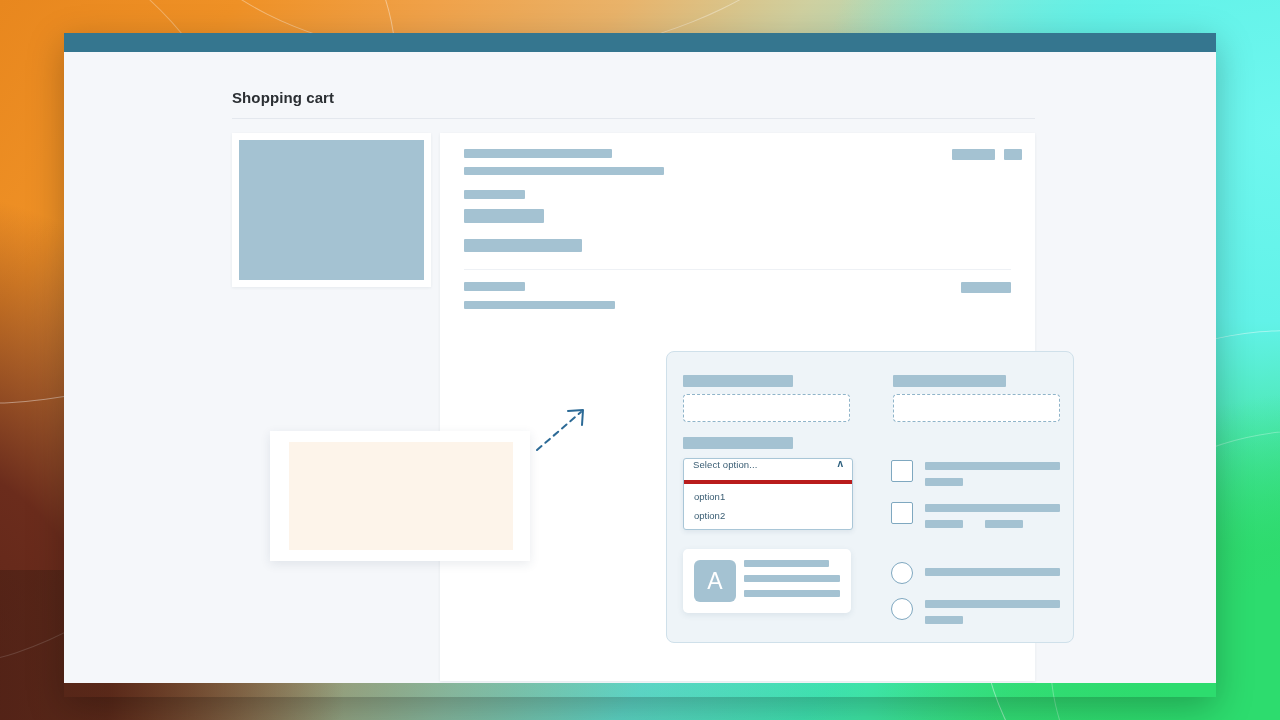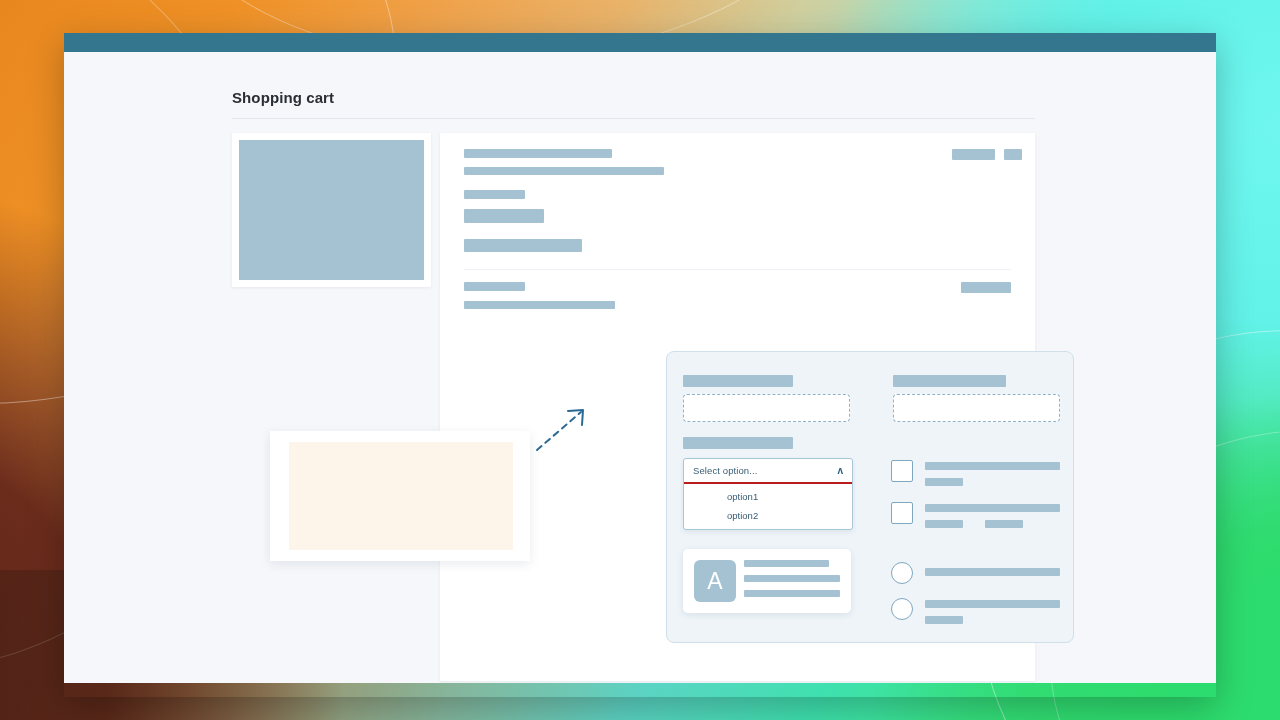--- a/index.html
+++ b/index.html
@@ -147,44 +147,42 @@
     left: 16px; top: 106px;
     width: 170px;
     background: #ffffff;
     border: 1px solid #a9c6d7;
     border-radius: 3px;
     box-shadow: 0 2px 5px rgba(40,80,110,0.09);
   }
   #select-head {
     height: 25px;
     display: flex;
-    align-items: center;
     justify-content: space-between;
     padding: 0 9px 0 9px;
-    border-bottom: 2px solid #b91c1c;
+    border-bottom: 4px solid #b91c1c;
   }
   #select-value {
     font-size: 9.5px;
     color: #3a5d73;
     letter-spacing: 0.1px;
   }
   #select-chevron {
     font-size: 10px;
     color: #2c5f7d;
     font-weight: 700;
     line-height: 1;
   }
   .select-option {
     height: 19px;
     display: flex;
     align-items: center;
-    padding-left: 27px;
+    padding-left: 10px;
     font-size: 9.5px;
     color: #3a5d73;
-    margin-left: 16px;
   }
   #select-list { padding: 3px 0 4px 0; }
 
   
   #avatar-card {
     position: absolute;
     left: 16px; top: 197px;
     width: 168px; height: 64px;
     background: #ffffff;
     border-radius: 5px;

